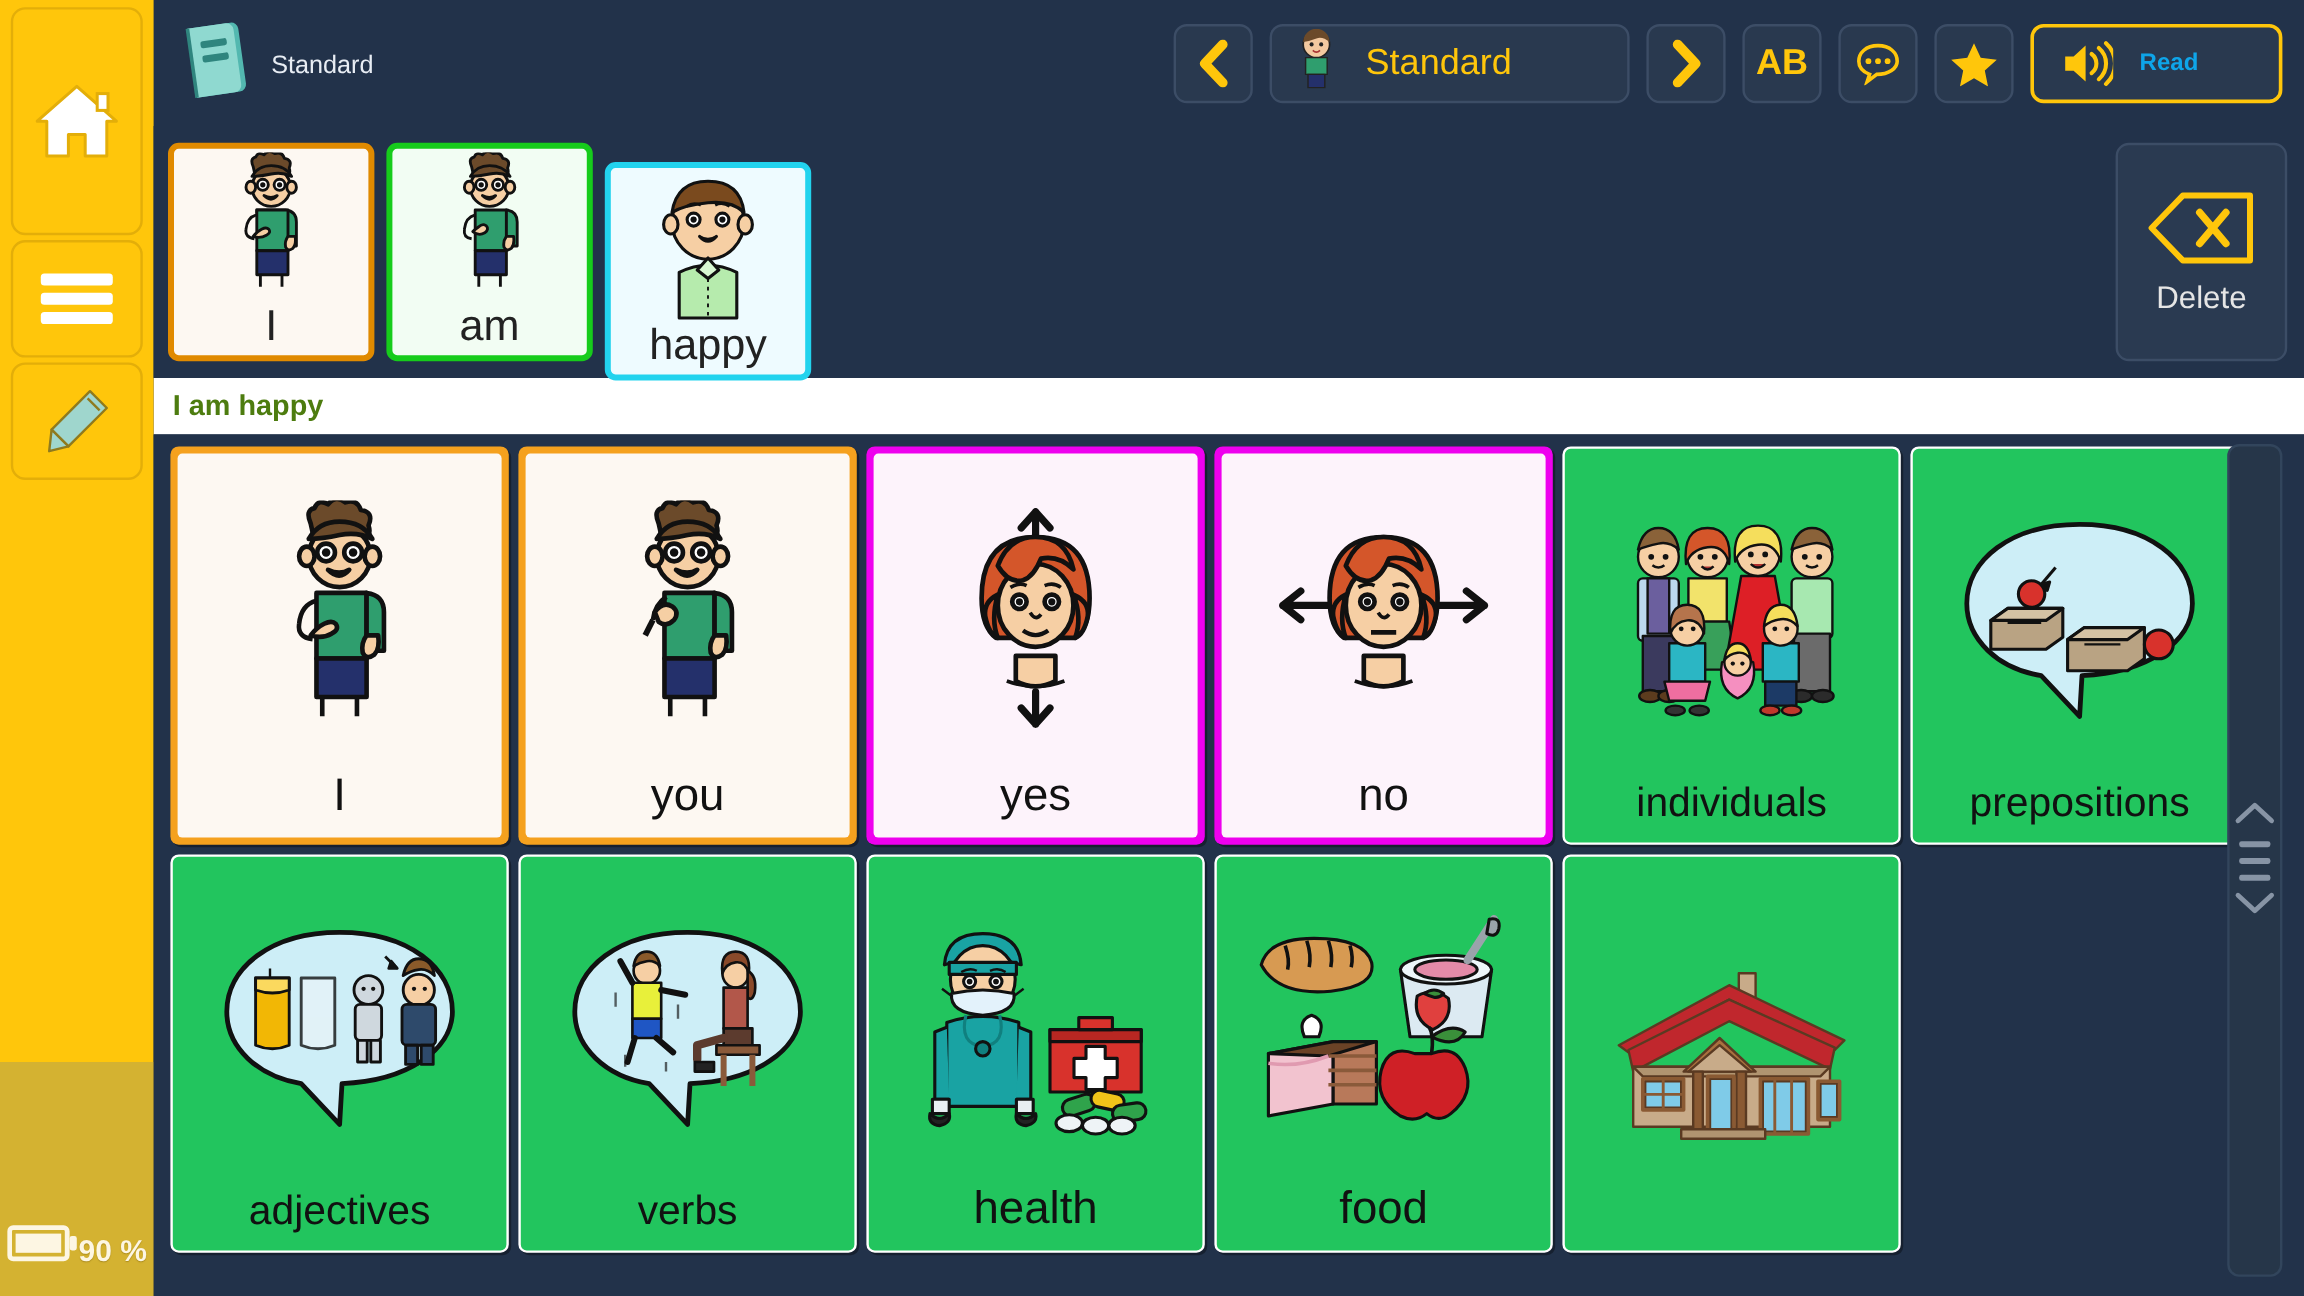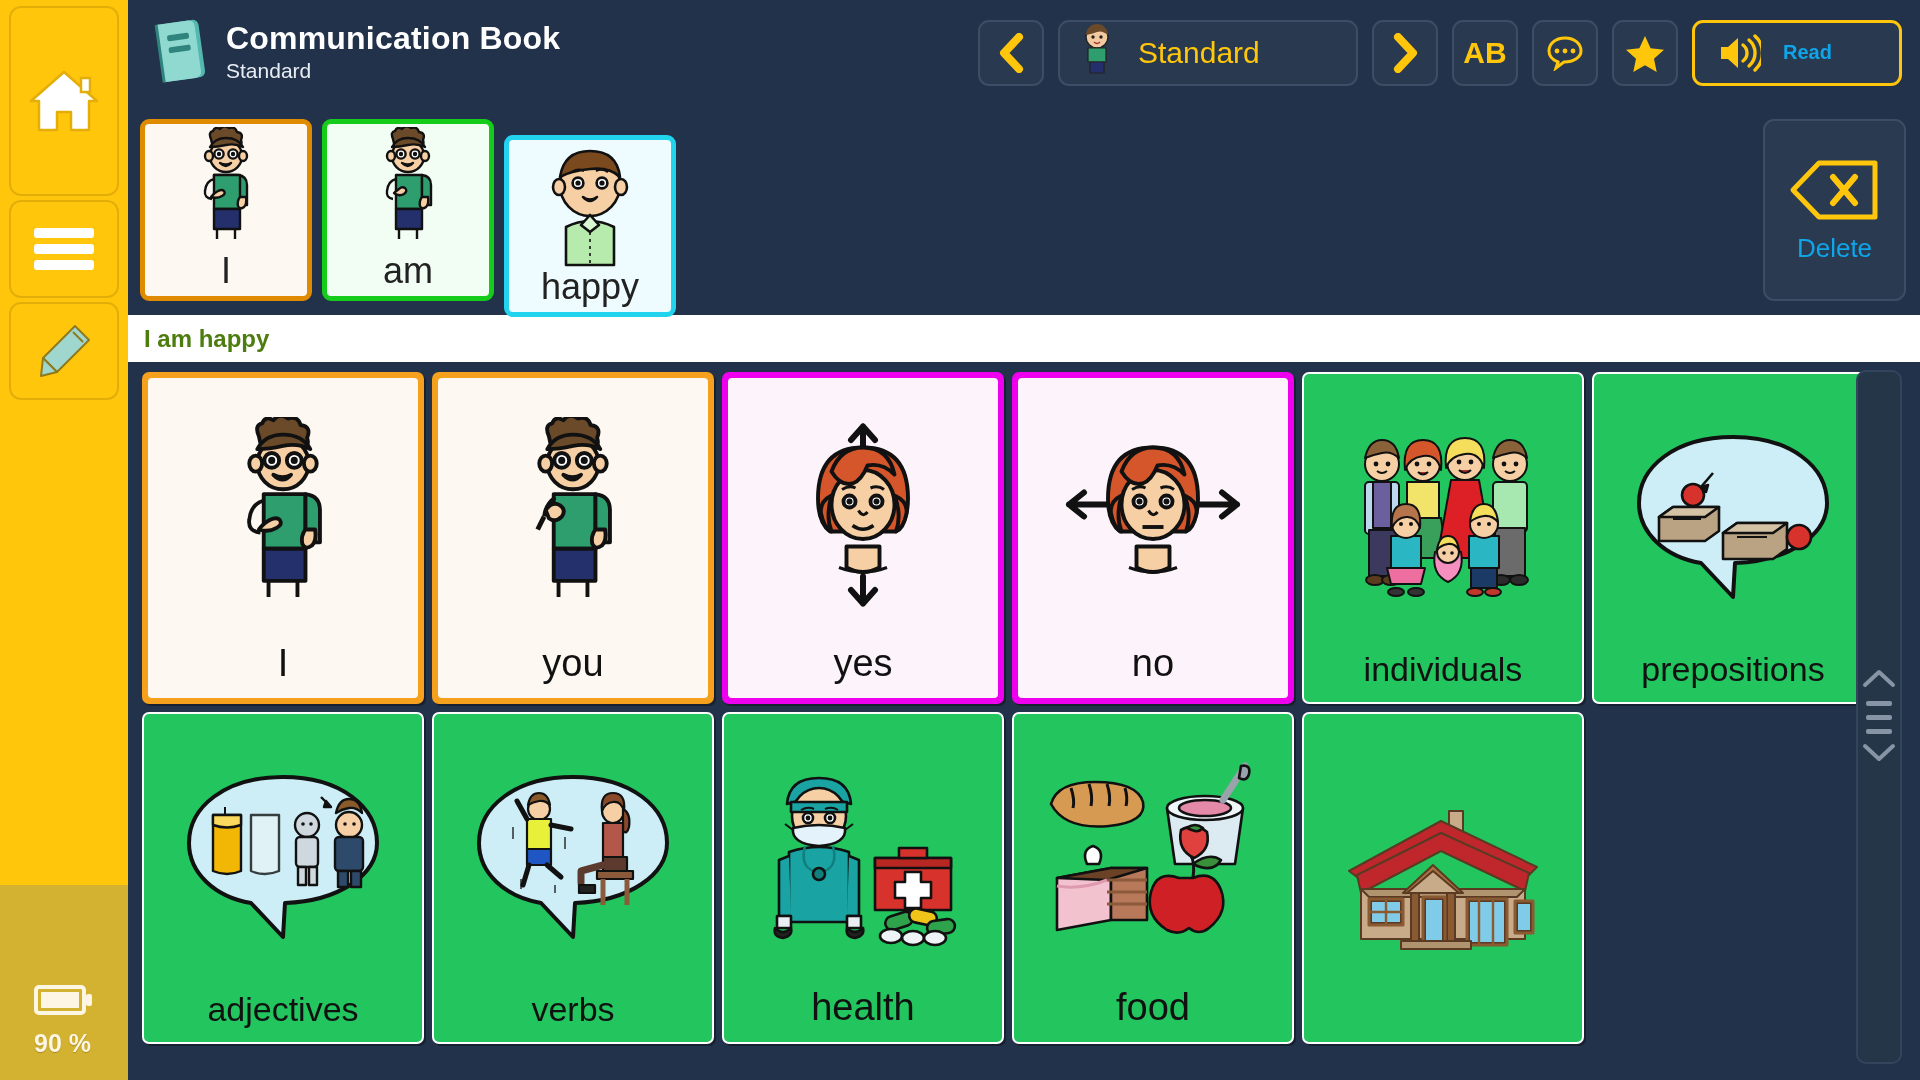--- a/index.html
+++ b/index.html
@@ -28,21 +28,21 @@
     border:2px solid #E3AE09; border-radius:12px;
     display:flex; align-items:center; justify-content:center;
     margin-bottom:4px;
   }
   .side-btn.home { height:190px; margin-top:6px; }
   .side-btn.menu { height:98px; }
   .side-btn.pencil { height:98px; }
 
   .home-icon svg, .menu-icon svg, .pencil-icon svg { display:block; }
 
-  .battery-wrap { display:flex; flex-direction:column; align-items:flex-start; }
+  .battery-wrap { display:flex; flex-direction:row; align-items:flex-end; }
   .battery-pct {
     color:#fdf6e3; font-size:25px; font-weight:bold; margin-top:8px;
     text-shadow:0 1px 1px rgba(120,90,0,.45);
   }
 
   
   .pane { flex:1; display:flex; flex-direction:column; height:1080px; background:#22324a; }
 
   
   .header {
@@ -83,21 +83,21 @@
   }
   .sent-tile .art { flex:1; display:flex; align-items:center; justify-content:center; width:100%; }
   .sent-tile .lbl { font-size:36px; color:#222; line-height:1.05; padding-bottom:4px; }
 
   .delete-btn {
     position:absolute; right:14px; top:14px;
     width:143px; height:182px;
     background:#2a3a51; border:2px solid #3c4d66; border-radius:11px;
     display:flex; flex-direction:column; align-items:center; justify-content:center; gap:10px;
   }
-  .delete-label { color:#0ea5e9; font-size:26px; }
+  .delete-label { color:#e5e5e5; font-size:26px; }
 
   
   .textbar {
     height:47px; background:#ffffff;
     display:flex; align-items:center; padding-left:16px;
     color:#4d7c0f; font-size:24px; font-weight:bold;
   }
 
   
   .grid-area {
@@ -210,21 +210,20 @@
           <g transform="rotate(-8 29 35)">
             <path d="M10 6 H46 a6 6 0 0 1 6 6 V58 a6 6 0 0 1 -6 6 H10 Z" fill="#53b8b0"></path>
             <path d="M10 6 H42 a6 6 0 0 1 6 6 V58 a6 6 0 0 1 -6 6 H10 Z" fill="#8fd9d0"></path>
             <rect x="19" y="18" width="22" height="6" rx="2" fill="#2f857e"></rect>
             <rect x="19" y="30" width="22" height="6" rx="2" fill="#2f857e"></rect>
             <path d="M10 6 V64" stroke="#2f857e" stroke-width="3"></path>
           </g>
         </svg>
       </span>
       <div class="title-block">
-        <div class="app-title">Communication Book</div>
         <div class="app-sub">Standard</div>
       </div>
 
       <div class="header-tools">
 
         <div class="tool">
           <svg width="30" height="40" viewBox="0 0 30 40">
             <path d="M23 4 L8 20 L23 36" fill="none" stroke="#FFC60B" stroke-width="8" stroke-linecap="round" stroke-linejoin="round"></path>
           </svg>
         </div>

